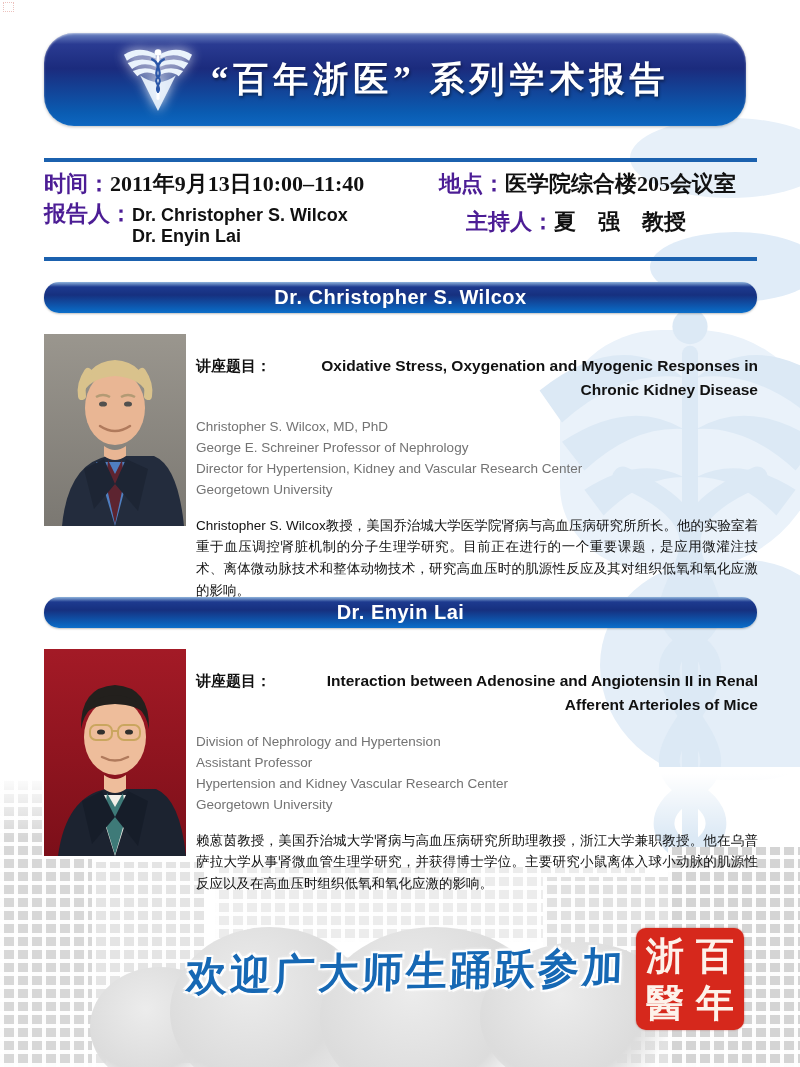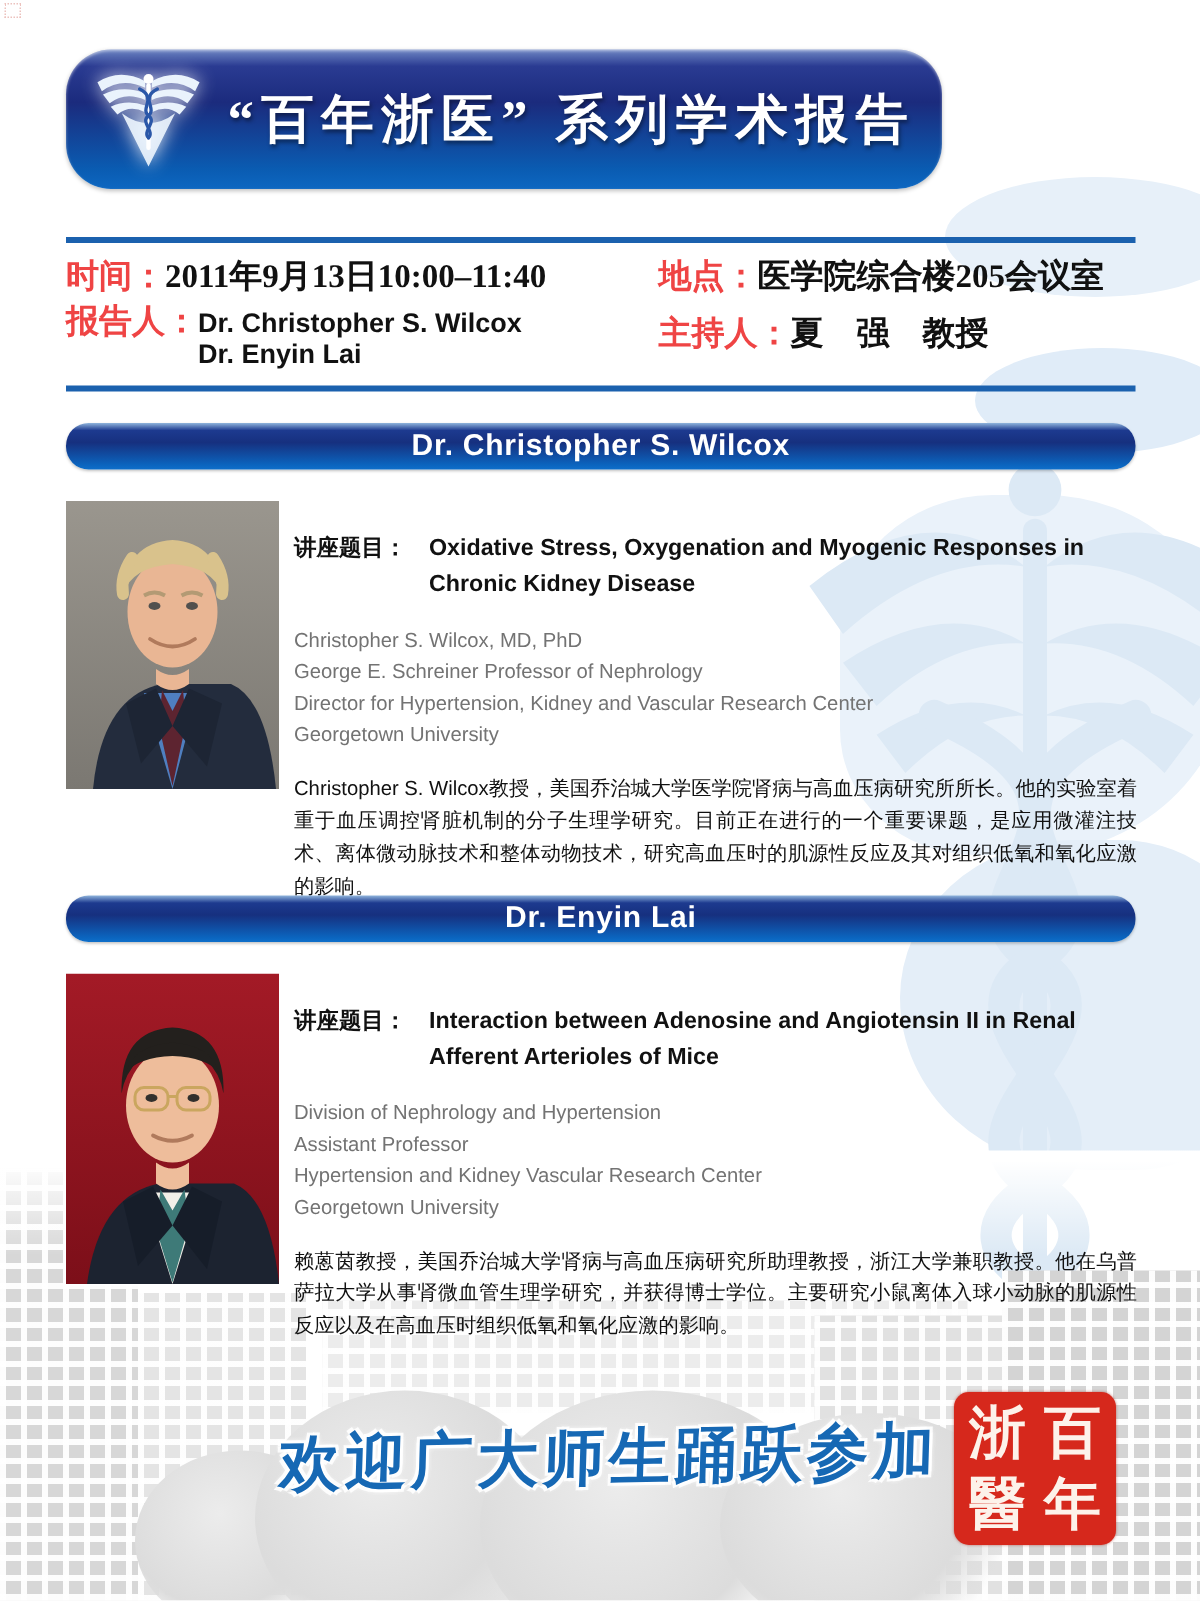--- a/index.html
+++ b/index.html
@@ -30,37 +30,37 @@
   .bldg.right-mid{right:132px;bottom:0;width:125px;height:190px;background-color:#e1e1e1;}
   .bldg.right-tower{right:0;bottom:0;width:132px;height:220px;background-color:#d4d4d4;}
   .tree{position:absolute;border-radius:50%;background:radial-gradient(circle at 40% 35%, #ececec 0%, #dcdcdc 55%, rgba(220,220,220,0) 75%);}
   .tree.t1{left:170px;bottom:-30px;width:200px;height:170px;}
   .tree.t2{left:320px;bottom:-40px;width:230px;height:180px;}
   .tree.t3{left:480px;bottom:-25px;width:200px;height:150px;}
   .tree.t4{left:90px;bottom:-20px;width:140px;height:120px;}
   .path-walk{position:absolute;left:280px;bottom:0;width:170px;height:110px;background:linear-gradient(180deg,#efefef,#e2e2e2);transform:skewX(-28deg);opacity:.9;}
 
   
-  .banner{position:absolute;left:44px;top:33px;width:584px;height:93px;border-radius:30px;z-index:2;
+  .banner{position:absolute;left:44px;top:33px;width:702px;height:93px;border-radius:30px;z-index:2;
     background:linear-gradient(180deg,#6f87c4 0%,#2a3b92 12%,#1b2b7d 38%,#0a5cb2 86%,#0d67c1 100%);
     box-shadow:inset 0 1px 2px rgba(255,255,255,.5), 0 1px 3px rgba(0,0,0,.25);
     display:flex;align-items:center;justify-content:center;gap:16px;}
   .banner-logo{width:74px;height:74px;flex:0 0 auto;filter:drop-shadow(0 0 6px rgba(255,255,255,.9));}
   .banner-title{color:#ffffff;font-size:35px;font-weight:bold;letter-spacing:5px;
     font-family:"Liberation Serif",serif;text-shadow:1px 2px 3px rgba(0,0,0,.45);white-space:nowrap;}
 
   
   .info{position:absolute;left:44px;top:158px;width:713px;z-index:2;
     border-top:4px solid #1b61ae;border-bottom:4px solid #1b61ae;
     padding:8px 0 9px 0;display:flex;}
   .info-col{display:flex;flex-direction:column;gap:2px;}
   .info-col.left{flex:0 0 395px;}
   .info-col.right{flex:1;}
   .info-row{display:flex;align-items:baseline;line-height:1.25;}
-  .info-label{color:#ef4444;font-weight:bold;font-size:22px;font-family:"Liberation Serif",serif;white-space:nowrap;}
+  .info-label{color:#4c1d95;font-weight:bold;font-size:22px;font-family:"Liberation Serif",serif;white-space:nowrap;}
   .info-value{color:#111111;font-weight:bold;font-size:22px;font-family:"Liberation Serif",serif;white-space:nowrap;}
   .speaker-names{display:flex;flex-direction:column;}
   .speaker-name{color:#111111;font-weight:bold;font-size:18px;line-height:1.2;font-family:"Liberation Sans",sans-serif;}
 
   
   .section-header{position:absolute;left:44px;width:713px;height:31px;border-radius:15px;z-index:2;
     background:linear-gradient(180deg,#8fb4dc 0%,#1d3a8f 16%,#16307f 42%,#0b64be 90%,#0e6fca 100%);
     box-shadow:0 1px 2px rgba(0,0,0,.25);
     display:flex;align-items:center;justify-content:center;}
   .section-header .hdr-text{color:#ffffff;font-weight:bold;font-size:20px;letter-spacing:.5px;}
@@ -70,21 +70,21 @@
   .photo{position:absolute;left:44px;z-index:2;box-shadow:0 0 0 1px rgba(255,255,255,.9);}
   .photo-1{top:334px;width:142px;height:192px;}
   .photo-2{top:649px;width:142px;height:207px;}
   .photo svg{display:block;width:100%;height:100%;}
 
   .content{position:absolute;left:196px;width:562px;z-index:2;margin-top:18px;}
   .content-1{top:336px;}
   .content-2{top:651px;}
   .topic-row{display:flex;align-items:flex-start;}
   .topic-label{flex:0 0 90px;font-weight:bold;font-size:15px;color:#111;line-height:1.55;}
-  .topic-text{font-weight:bold;font-size:15.5px;color:#111;line-height:1.55;}
+  .topic-text{font-weight:bold;font-size:15.5px;color:#111;line-height:1.55;text-align:right;}
   .bio{margin-top:15px;}
   .bio-line{font-size:13.5px;color:#737373;line-height:1.55;}
   .desc{margin-top:14px;font-size:13.5px;color:#111;line-height:1.6;text-align:justify;}
 
   
   .welcome{position:absolute;left:186px;top:944px;z-index:3;
     color:#1668b4;font-weight:bold;font-size:41px;letter-spacing:3px;
     font-family:"Liberation Serif",serif;transform:rotate(-1.2deg) skewX(-3deg);
     text-shadow:0 0 5px #fff,0 0 5px #fff,2px 2px 0 rgba(255,255,255,.9),-2px -2px 0 rgba(255,255,255,.9),2px -2px 0 rgba(255,255,255,.9),-2px 2px 0 rgba(255,255,255,.9);
     white-space:nowrap;}
@@ -170,21 +170,21 @@
           <span class="speaker-name">Dr. Christopher S. Wilcox</span>
           <span class="speaker-name">Dr. Enyin Lai</span>
         </span>
       </div>
     </div>
     <div class="info-col right">
       <div class="info-row">
         <span class="info-label">地点：</span>
         <span class="info-value">医学院综合楼205会议室</span>
       </div>
-      <div class="info-row" style="margin-top:8px;">
+      <div class="info-row" style="margin-top:8px;margin-left:27px;">
         <span class="info-label">主持人：</span>
         <span class="info-value">夏　强　教授</span>
       </div>
     </div>
   </div>
 
   <div class="section-header hdr-1">
     <span class="hdr-text">Dr. Christopher S. Wilcox</span>
   </div>
 

